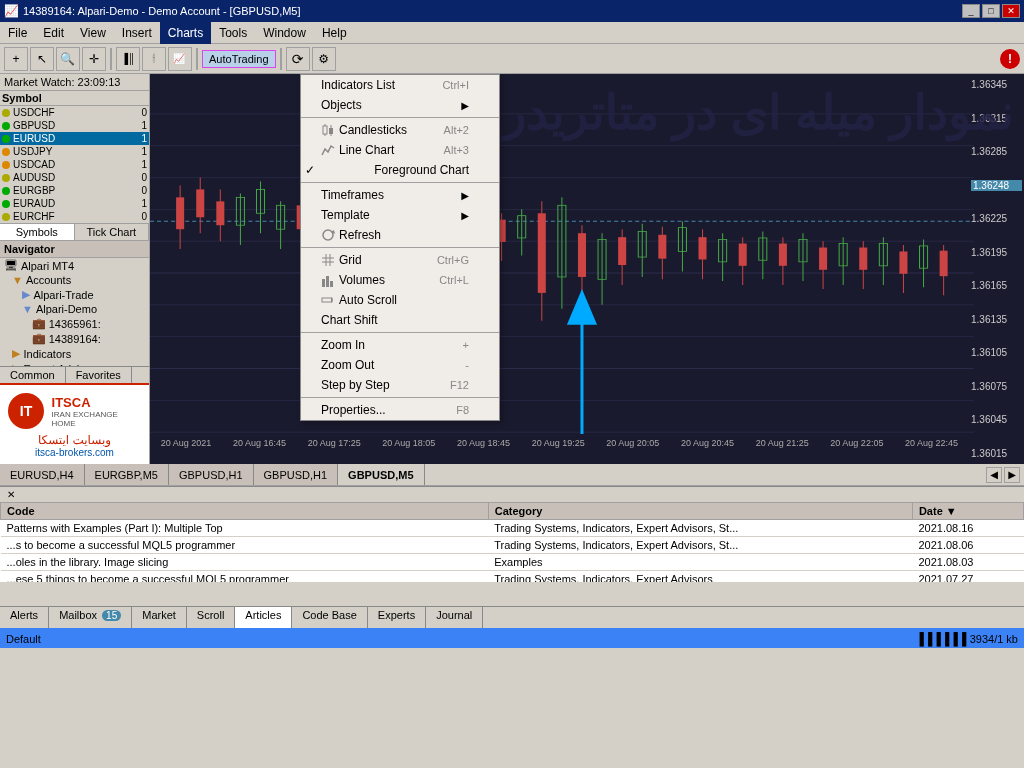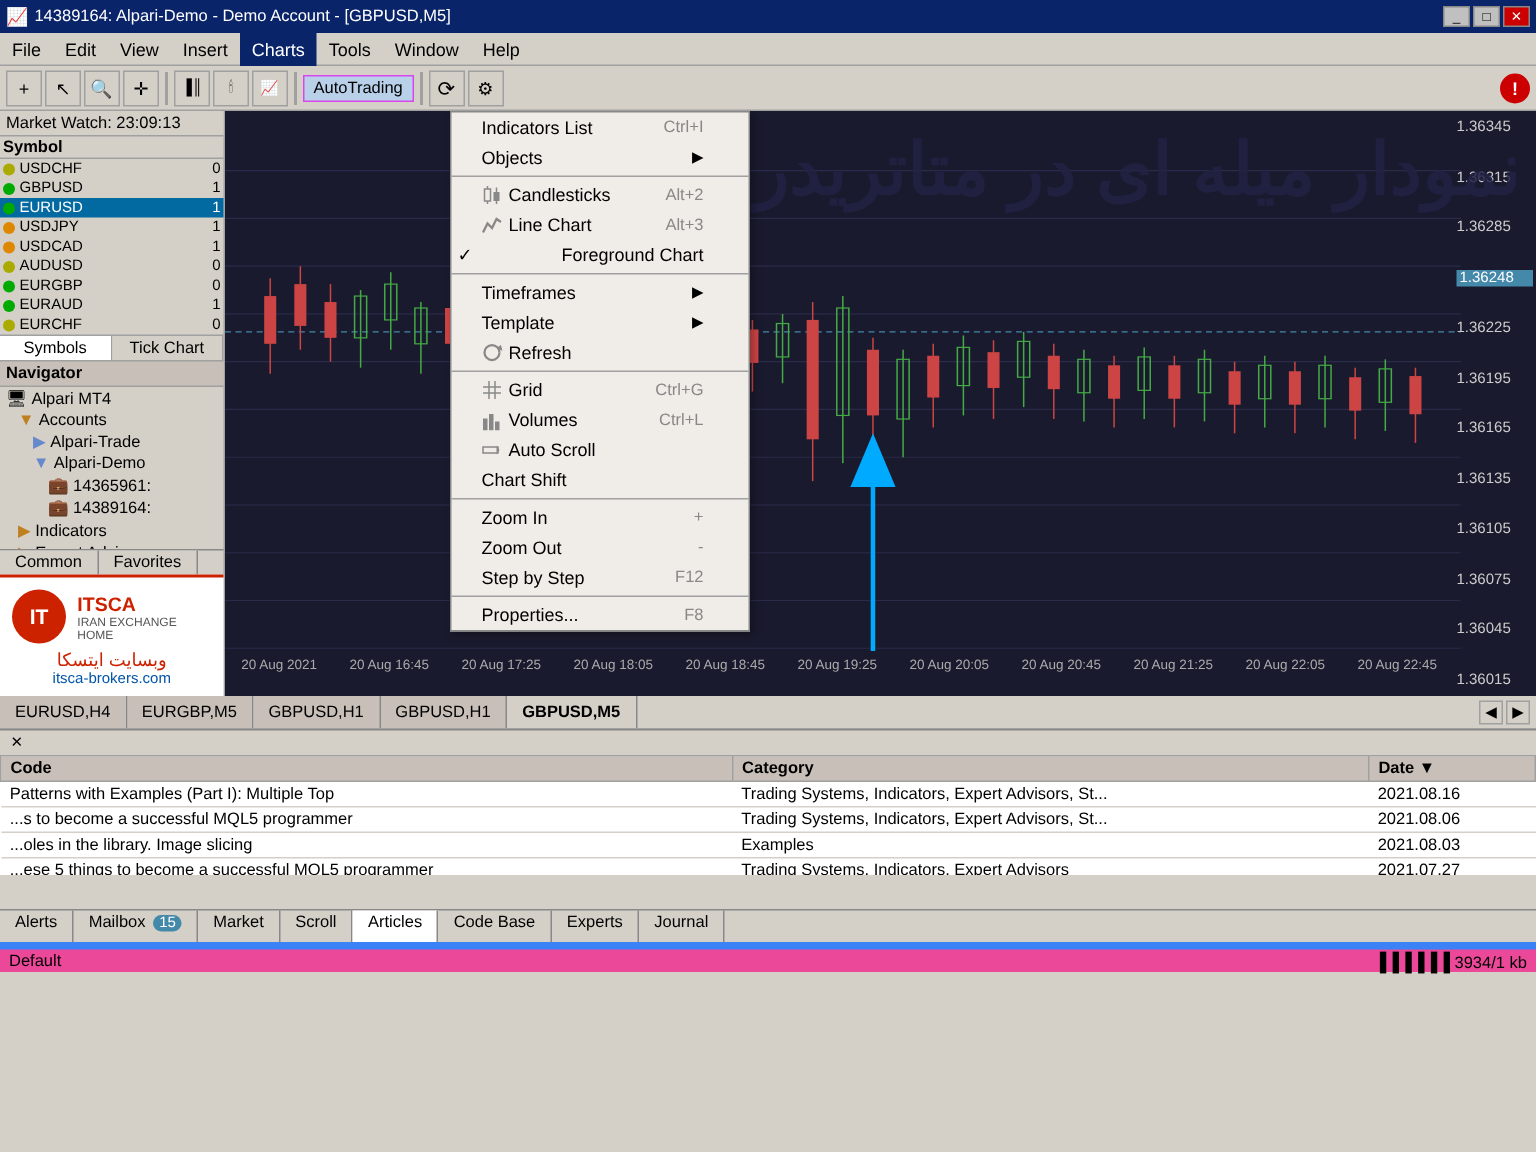--- a/index.html
+++ b/index.html
@@ -82,21 +82,21 @@
     .articles-table td { border-bottom: 1px solid #d4d0c8; padding: 2px 6px; }
     .articles-row td { background: white; }
 
     
     .bottom-tabs { display: flex; border-top: 1px solid #888; background: #d4d0c8; }
     .bottom-tab { padding: 2px 10px; font-size: 11px; cursor: pointer; border-right: 1px solid #888; }
     .bottom-tab.active { background: white; border-bottom: none; }
     .bottom-tab .badge { background: #4488aa; color: white; border-radius: 8px; padding: 0 4px; font-size: 10px; margin-left: 2px; }
 
     
-    .status-bar { background: #ec4899; height: 20px; display: flex; align-items: center; justify-content: space-between; padding: 0 6px; border-top: 5px solid #3b82f6; font-size: 11px; }
+    .status-bar { background: #3b82f6; height: 20px; display: flex; align-items: center; justify-content: space-between; padding: 0 6px; border-top: 1px solid #3b82f6; font-size: 11px; }
 
     
     .dropdown-menu { position: absolute; background: #f0ede8; border: 1px solid #888; z-index: 1000; min-width: 200px; box-shadow: 2px 2px 5px rgba(0,0,0,0.3); }
     .dropdown-item { padding: 3px 30px 3px 20px; cursor: pointer; display: flex; align-items: center; justify-content: space-between; font-size: 12px; white-space: nowrap; }
     .dropdown-item:hover, .dropdown-item.highlighted { background: #0a246a; color: white; }
     .dropdown-item.highlighted { background: #0a246a; color: white; border: 2px solid #ff4444; }
     .dropdown-separator { height: 1px; background: #a0a0a0; margin: 2px 0; }
     .dropdown-shortcut { color: #888; font-size: 11px; margin-left: 20px; }
     .dropdown-item.highlighted .dropdown-shortcut { color: #cccccc; }
     .dropdown-arrow { font-size: 10px; }

